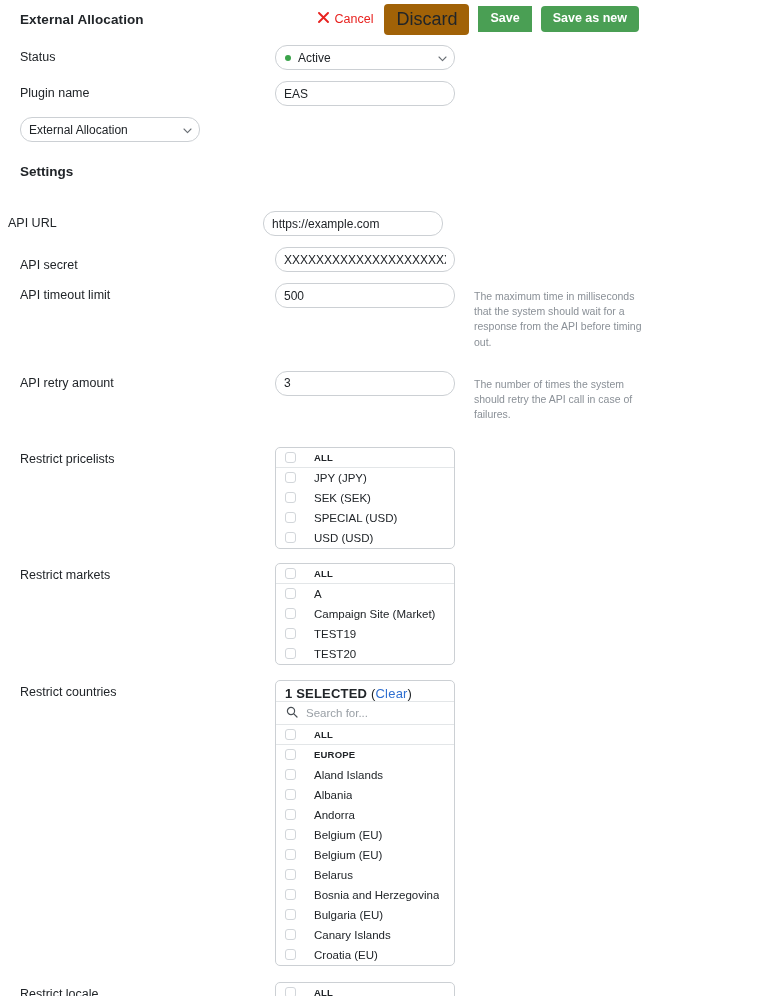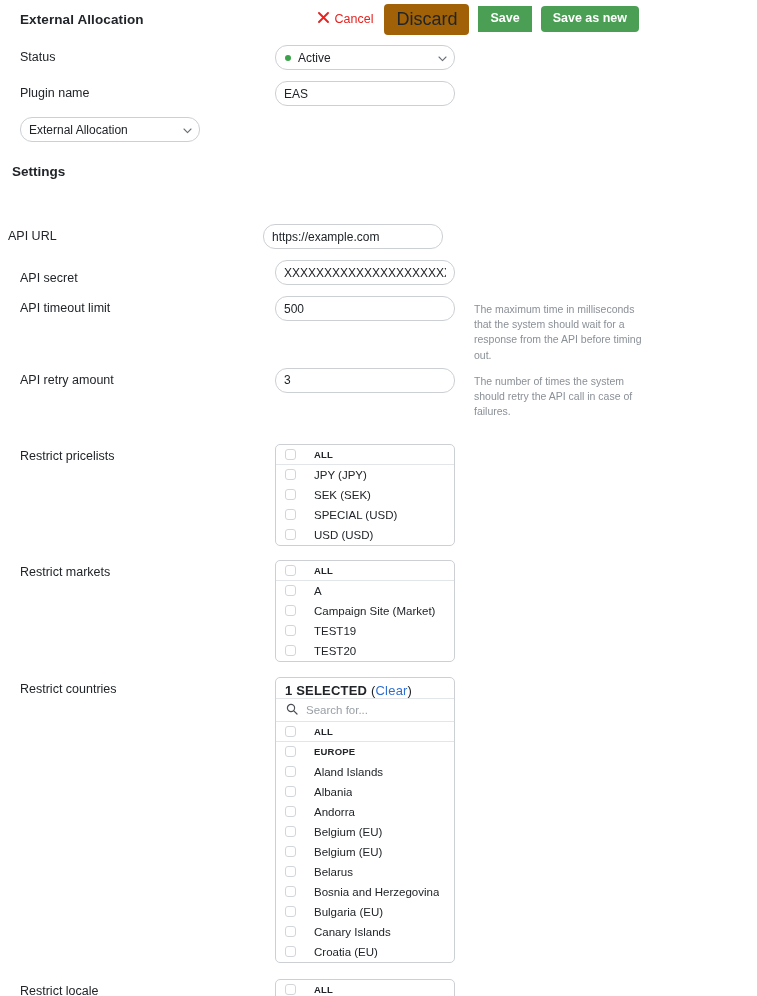--- a/index.html
+++ b/index.html
@@ -79,21 +79,21 @@
     flex: 1;
     font-size: 10.5px;
     color: #8a9097;
     line-height: 1.45;
     padding-left: 19px;
     padding-top: 6px;
   }
 
   .section-head {
     font-size: 13.5px; font-weight: bold; color: #212529;
-    padding-left: 12px;
+    padding-left: 20px;
   }
 
   
   .input, .select {
     width: 180px;
     height: 25px;
     border: 1px solid #ccd0d4;
     border-radius: 12px;
     background: #fff;
     font-family: "Liberation Sans", sans-serif;
@@ -238,21 +238,21 @@
           <svg width="9" height="6" viewBox="0 0 9 6">
               <path d="M1 1 L4.5 4.6 L8 1" stroke="#6b7076" stroke-width="1.1" fill="none" stroke-linecap="round" stroke-linejoin="round"></path>
             </svg>
         </span>
       </div>
     </div>
   </div>
 
   <div class="section-head" style="margin-top:22px;">Settings</div>
 
-  <div class="row" style="margin-top:45px;padding-left:8px;">
+  <div class="row" style="margin-top:32px;padding-left:8px;">
     <div class="label">API URL</div>
     <div class="field">
       <div class="input">
         <span class="input-text">https://example.com</span>
       </div>
     </div>
   </div>
 
   <div class="row" style="margin-top:11px;align-items:flex-end;">
     <div class="label">API secret</div>
@@ -266,21 +266,21 @@
   <div class="row" style="margin-top:11px;">
     <div class="label">API timeout limit</div>
     <div class="field">
       <div class="input">
         <span class="input-text">500</span>
       </div>
     </div>
     <div class="hint">The maximum time in milliseconds that the system should wait for a response from the API before timing out.</div>
   </div>
 
-  <div class="row" style="margin-top:5px;">
+  <div class="row" style="margin-top:21px;">
     <div class="label">API retry amount</div>
     <div class="field">
       <div class="input">
         <span class="input-text">3</span>
       </div>
     </div>
     <div class="hint">The number of times the system should retry the API call in case of failures.</div>
   </div>
 
   <div class="row" style="margin-top:24px;">

